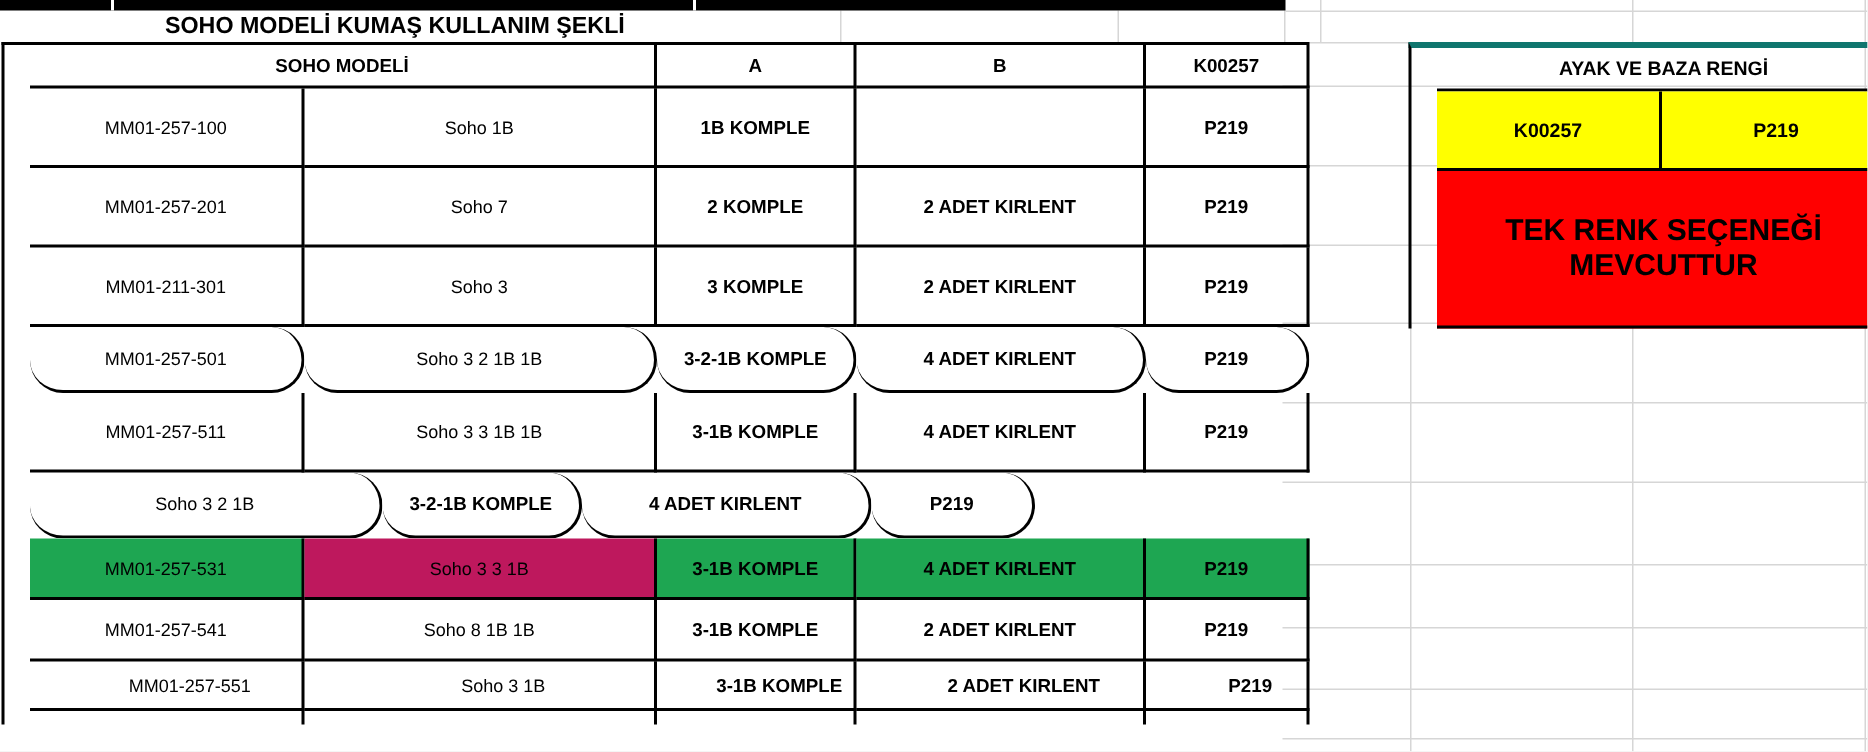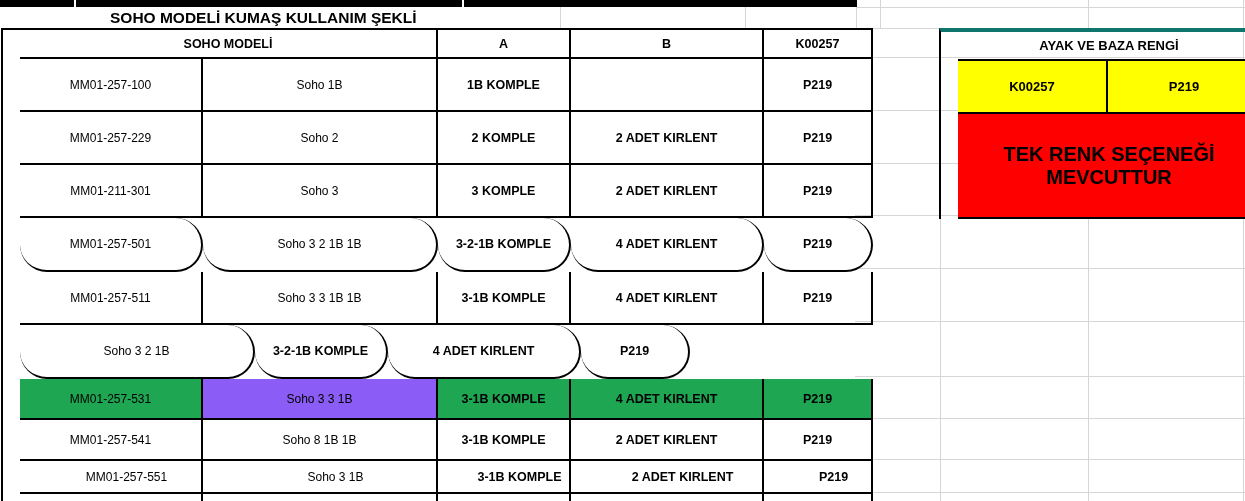--- a/index.html
+++ b/index.html
@@ -21,21 +21,21 @@
   .maintab{position:absolute;left:1px;top:28px;border-top:2px solid #000;border-left:2px solid #000;}
   .trow{display:flex;margin-left:17px;}
   .cell{box-sizing:border-box;border-right:2px solid #000;border-bottom:2px solid #000;
     display:flex;align-items:center;justify-content:center;text-align:center;
     font-size:12px;overflow:hidden;background:transparent;}
   .c1{width:183px;}.c2{width:235px;}.c3{width:133px;}.c4{width:193px;}.c5{width:109px;}
   .c12{width:418px;}
   .b{font-weight:bold;font-size:12.5px;}
   .rh-hdr .cell{height:29px;}
   .rh-53 .cell{height:53px;}
-  .rh-54 .cell{height:54px;border-radius:27px;}
+  .rh-54 .cell{height:44px;border-radius:27px;}
   .rh-41 .cell{height:41px;}
   .rh-33 .cell{height:33px;padding-left:32px;}
   .rh-part .cell{height:9px;border-bottom:none;}
   
   .sidetab{position:absolute;left:939px;top:28px;border-top:4px solid #0f766e;border-left:2px solid #000;}
   .s1{width:150px;}.s2{width:154px;}.s12{width:304px;}
   .sidetab .hdr .cell{height:29px;font-size:13px;}
   .sidetab .codes .cell{height:53px;font-size:13px;}
   .sidetab .note-row .cell{height:105px;font-size:20px;}
 </style>
@@ -82,22 +82,22 @@
 
     <div class="trow rh-53">
       <div class="cell c1">MM01-257-100</div>
       <div class="cell c2">Soho 1B</div>
       <div class="cell c3 b">1B KOMPLE</div>
       <div class="cell c4 b"></div>
       <div class="cell c5 b">P219</div>
     </div>
 
     <div class="trow rh-53">
-      <div class="cell c1">MM01-257-229</div>
-      <div class="cell c2">Soho 2</div>
+      <div class="cell c1">MM01-257-201</div>
+      <div class="cell c2">Soho 7</div>
       <div class="cell c3 b">2 KOMPLE</div>
       <div class="cell c4 b">2 ADET KIRLENT</div>
       <div class="cell c5 b">P219</div>
     </div>
 
     <div class="trow rh-53">
       <div class="cell c1">MM01-211-301</div>
       <div class="cell c2">Soho 3</div>
       <div class="cell c3 b">3 KOMPLE</div>
       <div class="cell c4 b">2 ADET KIRLENT</div>
@@ -122,21 +122,21 @@
 
     <div class="trow rh-54">
       <div class="cell c2">Soho 3 2 1B</div>
       <div class="cell c3 b">3-2-1B KOMPLE</div>
       <div class="cell c4 b">4 ADET KIRLENT</div>
       <div class="cell c5 b">P219</div>
     </div>
 
     <div class="trow rh-41">
       <div class="cell c1" style="background-color: rgb(30, 166, 82);">MM01-257-531</div>
-      <div class="cell c2" style="background-color: #8b5cf6; text-align: right;">Soho 3 3 1B</div>
+      <div class="cell c2" style="background-color: #be185d; text-align: right;">Soho 3 3 1B</div>
       <div class="cell c3 b" style="background-color: rgb(30, 166, 82);">3-1B KOMPLE</div>
       <div class="cell c4 b" style="background-color: rgb(30, 166, 82);">4 ADET KIRLENT</div>
       <div class="cell c5 b" style="background-color: rgb(30, 166, 82);">P219</div>
     </div>
 
     <div class="trow rh-41">
       <div class="cell c1">MM01-257-541</div>
       <div class="cell c2">Soho 8 1B 1B</div>
       <div class="cell c3 b">3-1B KOMPLE</div>
       <div class="cell c4 b">2 ADET KIRLENT</div>

